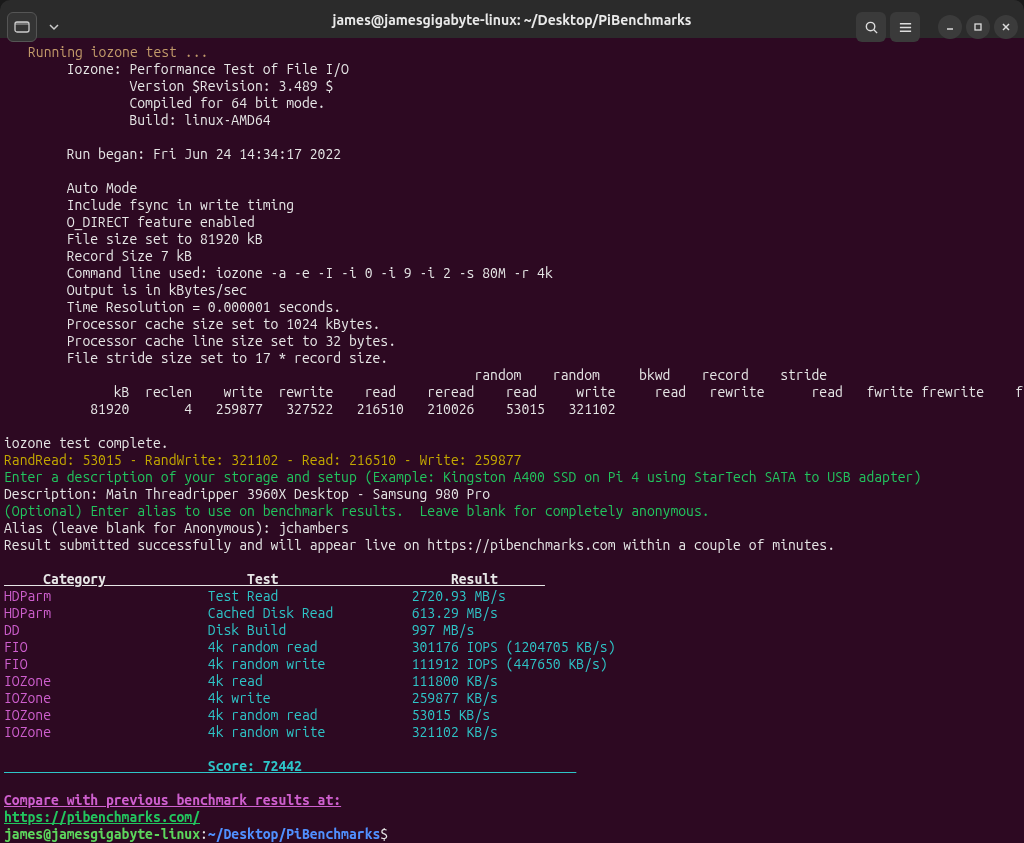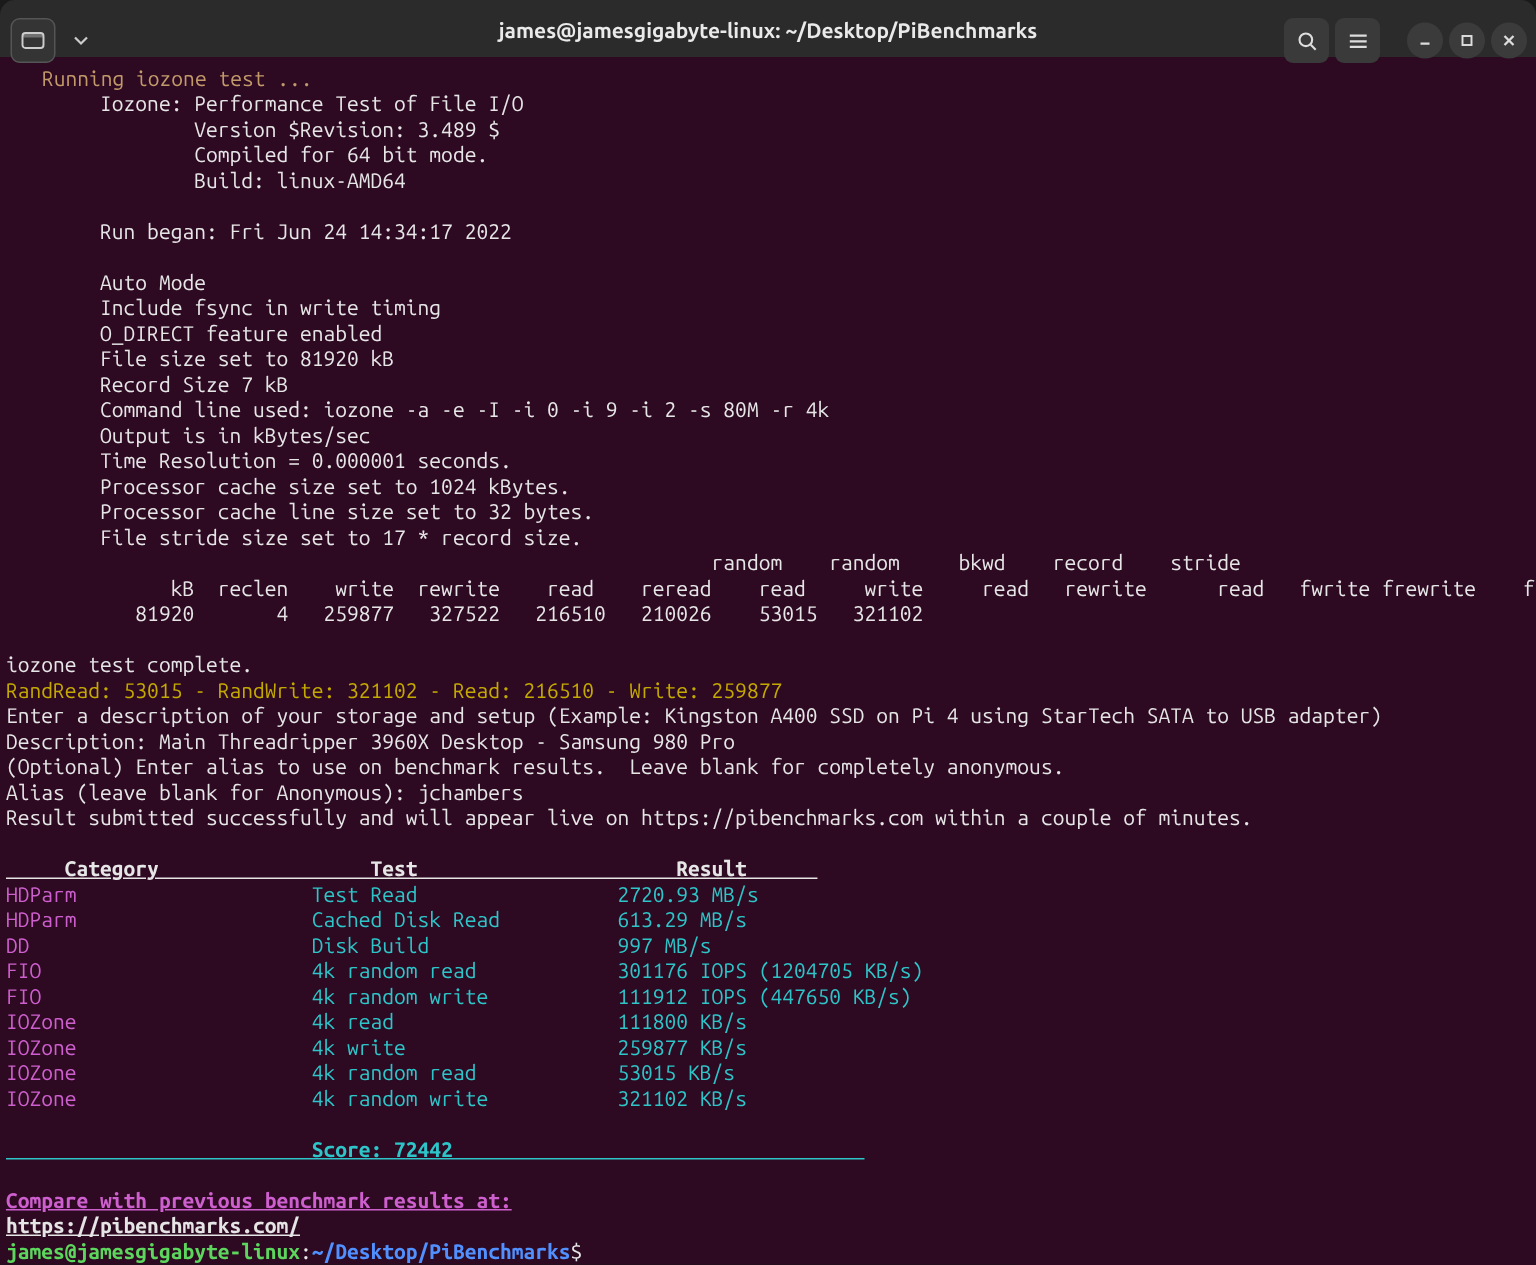--- a/index.html
+++ b/index.html
@@ -63,21 +63,21 @@
     font-size: 14px;
     line-height: 17px;
     padding: 6px 4px 0 4px;
     color: #e2e2e2;
     white-space: pre;
     overflow: hidden;
   }
   .c-tan    { color: #c29a6a; padding-left: 24px; }
   .c-white  { color: #e6e6e6; }
   .c-yellow { color: #c4a900; }
-  .c-green  { color: #e5e5e5; margin-top: 38px; }
+  .c-green  { color: #22c55e; margin-top: 38px; }
   .c-cyan   { color: #2ec5c8; }
   .c-ul     { text-decoration: underline; }
   .c-bold   { font-weight: bold; }
   .c-magenta{ color: #ce5fce; }
   .promptline { }
   .prompt-user { color: #5cd65c; font-weight: bold; margin-top: 25px; }
   .prompt-path { color: #5090ff; font-weight: bold; }
   .prompt-dollar { color: #e6e6e6; }
 </style>
 </head>

